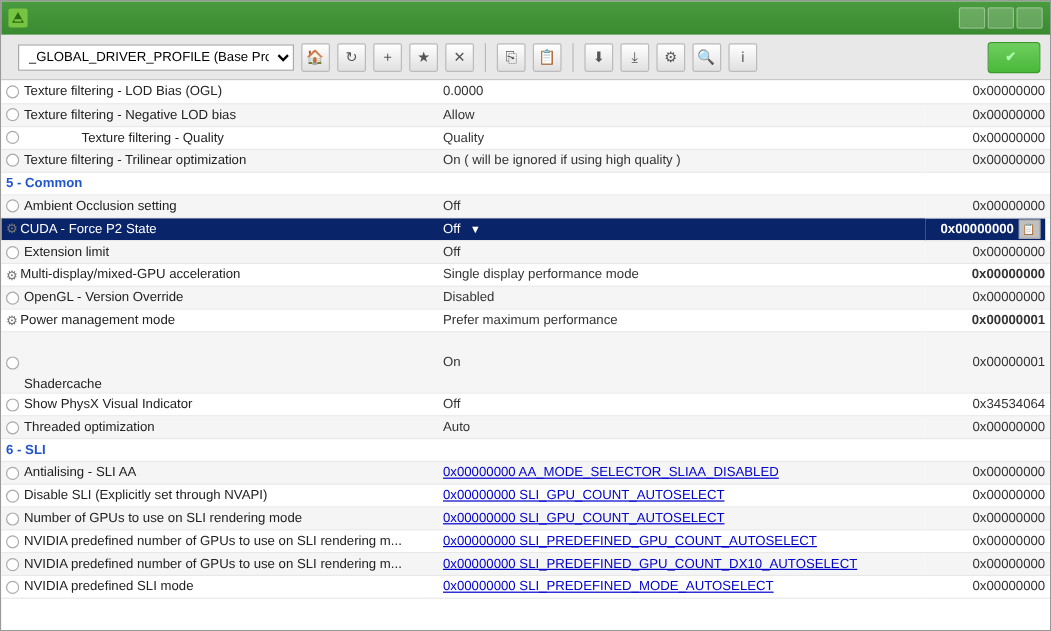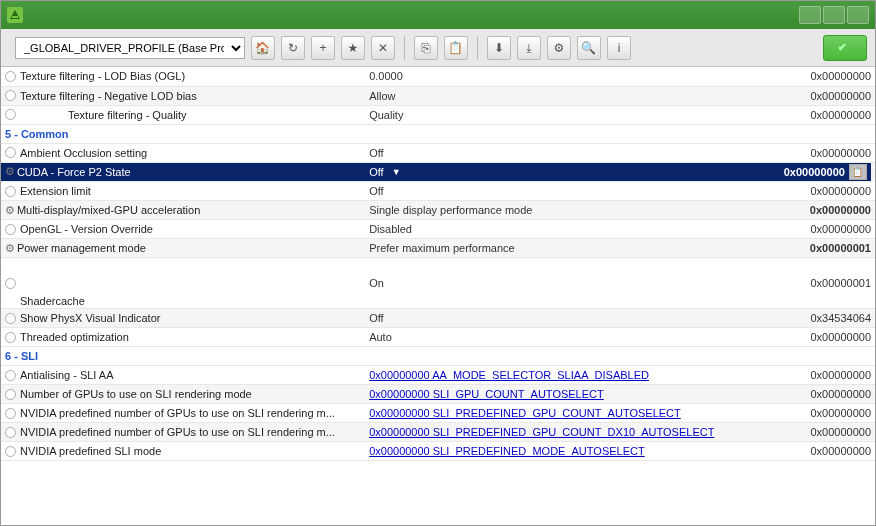--- a/index.html
+++ b/index.html
@@ -290,20 +290,30 @@
           <tr>
             <td class="col-name">
               <div style="display: flex; align-items: center; gap: 48px;">
                 <span class="radio-dot"></span>
                 <span style="color: rgb(34, 34, 34);">Texture filtering - Quality</span>
               </div>
             </td>
             <td class="col-value">Quality</td>
             <td class="col-hex"><span>0x00000000</span></td>
           </tr>
+          <tr>
+            <td class="col-name">
+              <div style="display: flex; align-items: center;">
+                <span class="radio-dot"></span>
+                <span style="color: rgb(34, 34, 34);">Texture filtering - Trilinear optimization</span>
+              </div>
+            </td>
+            <td class="col-value">On ( will be ignored if using high quality )</td>
+            <td class="col-hex"><span>0x00000000</span></td>
+          </tr>
           <tr class="section-header">
             <td colspan="3" class="section-title">5 - Common</td>
           </tr>
           <tr>
             <td class="col-name">
               <div style="display: flex; align-items: center;">
                 <span class="radio-dot"></span>
                 <span style="color: rgb(34, 34, 34);">Ambient Occlusion setting</span>
               </div>
             </td>
@@ -408,20 +418,30 @@
                 <span style="color: rgb(34, 34, 34);">Antialising - SLI AA</span>
               </div>
             </td>
             <td class="col-value"><span class="link-style">0x00000000 AA_MODE_SELECTOR_SLIAA_DISABLED</span></td>
             <td class="col-hex"><span>0x00000000</span></td>
           </tr>
           <tr>
             <td class="col-name">
               <div style="display: flex; align-items: center;">
                 <span class="radio-dot"></span>
+                <span style="color: rgb(34, 34, 34);">Disable SLI (Explicitly set through NVAPI)</span>
+              </div>
+            </td>
+            <td class="col-value"><span class="link-style">0x00000000 SLI_GPU_COUNT_AUTOSELECT</span></td>
+            <td class="col-hex"><span>0x00000000</span></td>
+          </tr>
+          <tr>
+            <td class="col-name">
+              <div style="display: flex; align-items: center;">
+                <span class="radio-dot"></span>
                 <span style="color: rgb(34, 34, 34);">Number of GPUs to use on SLI rendering mode</span>
               </div>
             </td>
             <td class="col-value"><span class="link-style">0x00000000 SLI_GPU_COUNT_AUTOSELECT</span></td>
             <td class="col-hex"><span>0x00000000</span></td>
           </tr>
           <tr>
             <td class="col-name">
               <div style="display: flex; align-items: center;">
                 <span class="radio-dot"></span>

